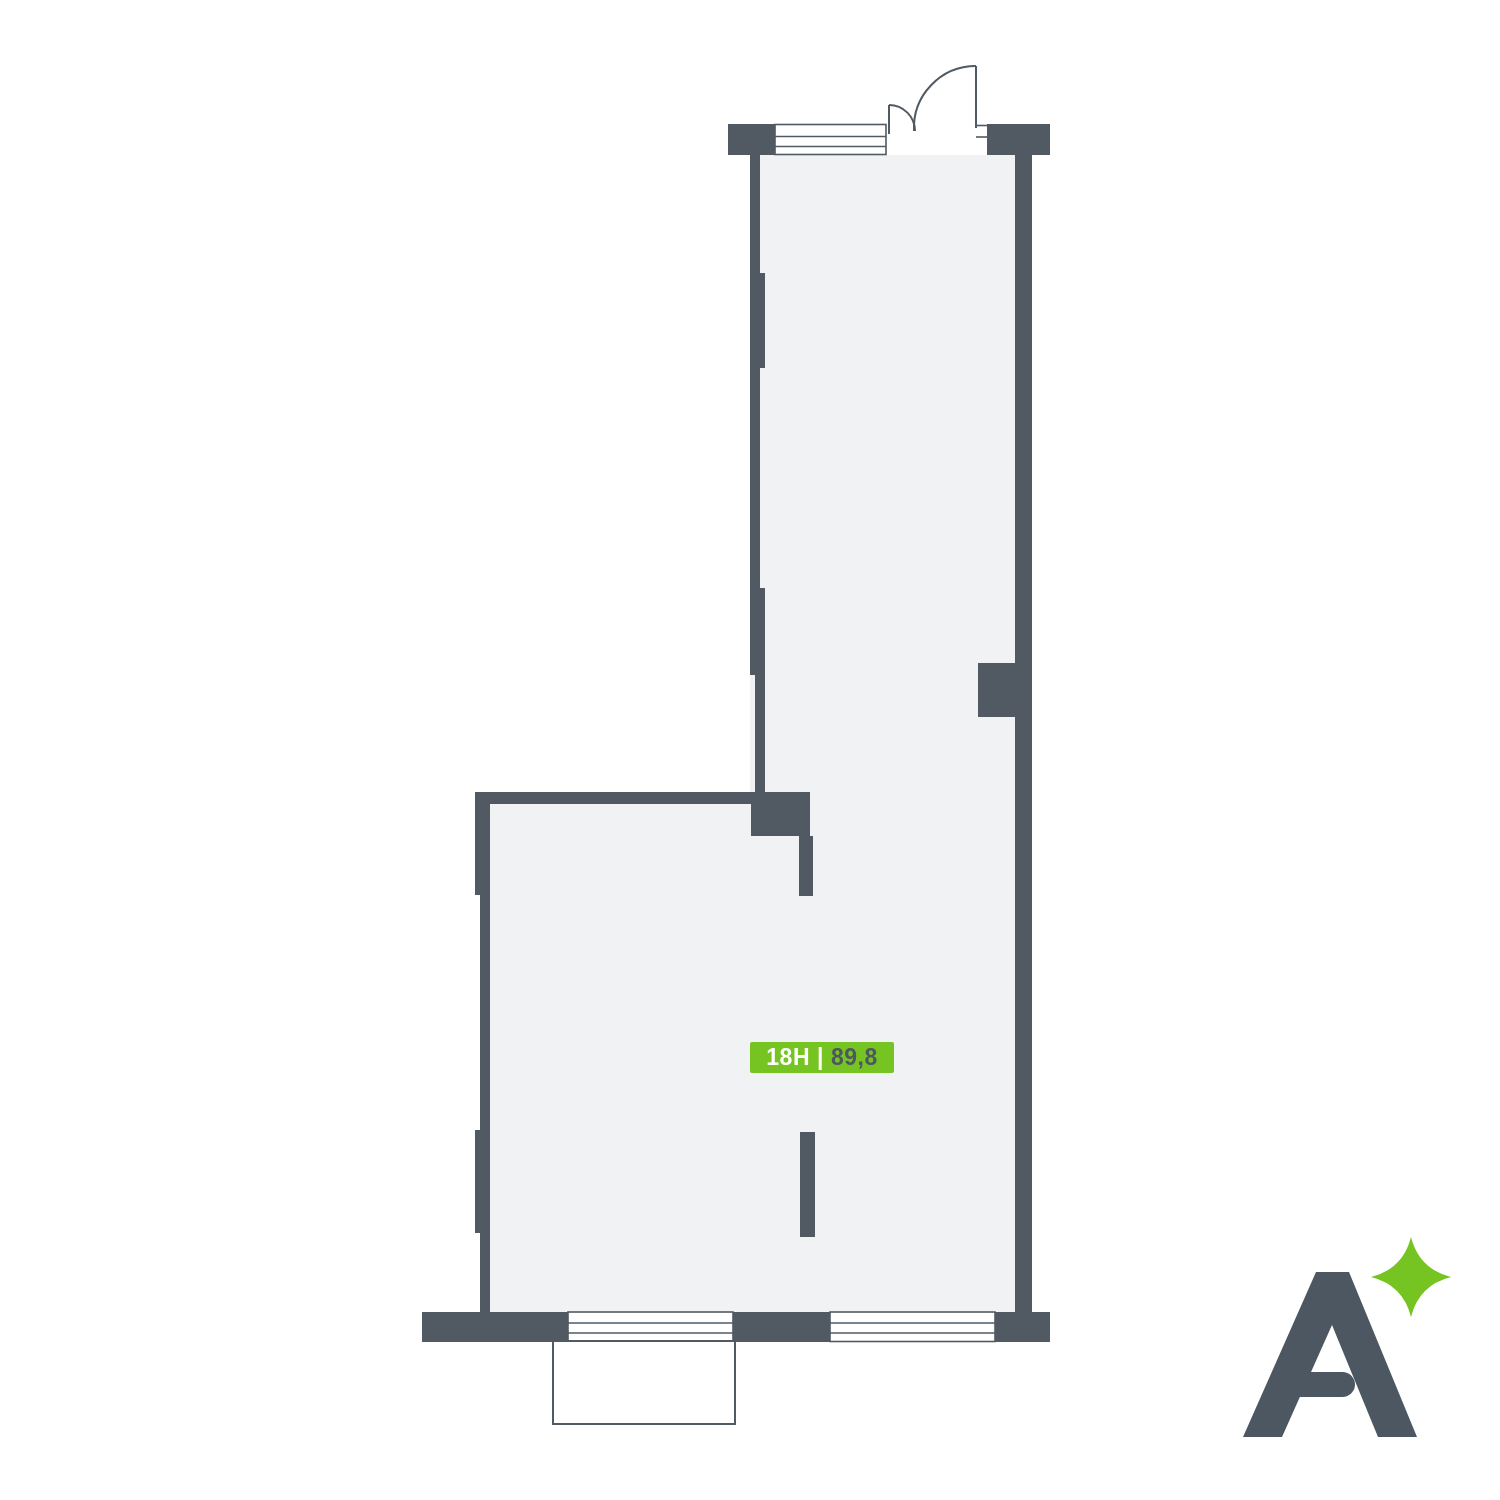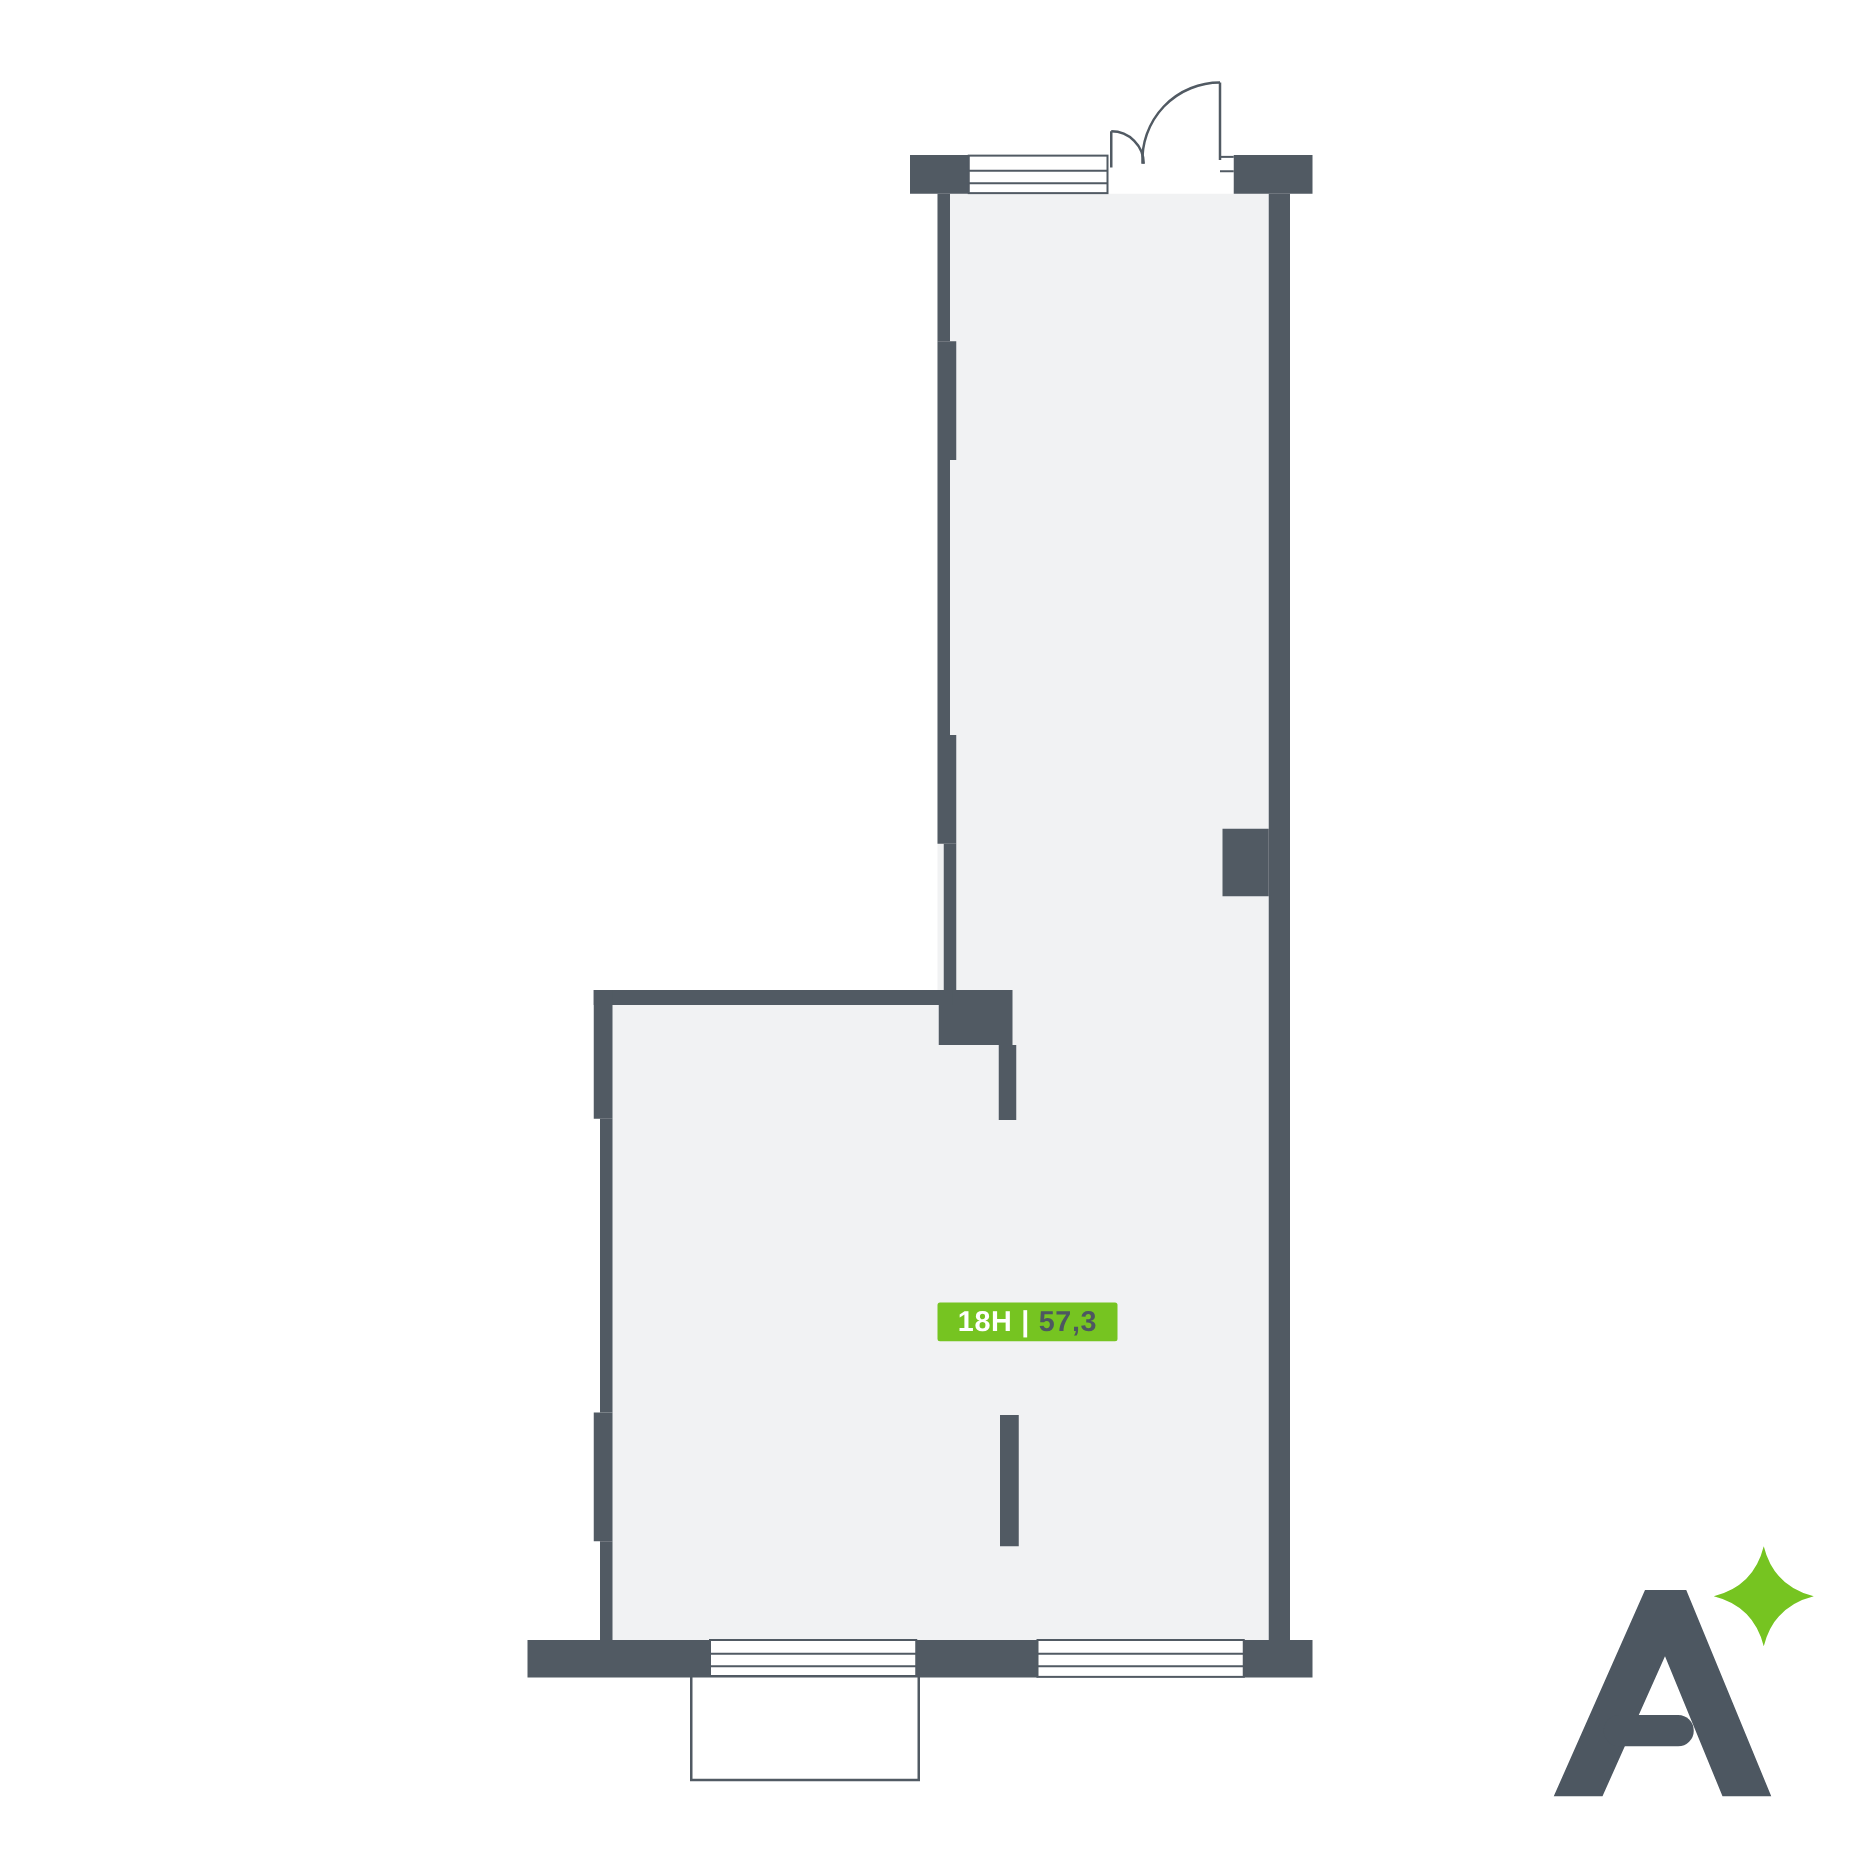--- a/index.html
+++ b/index.html
@@ -115,21 +115,21 @@
       <line class="win-line" x1="976" y1="125.5" x2="987" y2="125.5"></line>
       <line class="win-line" x1="976" y1="137" x2="987" y2="137"></line>
     </g>
 
     <rect class="balcony-box" x="553" y="1341" width="182" height="83"></rect>
   </svg>
 
   <div class="badge">
     <span class="uid">18H</span>
     <span class="sep">|</span>
-    <span class="area">57,3</span>
+    <span class="area">89,8</span>
   </div>
 
   <div class="logo">
     <svg viewBox="1235 1232 225 210" xmlns="http://www.w3.org/2000/svg">
       <polygon class="logo-letter" points="1316,1272 1349,1272 1417,1437 1378,1437 1332,1325 1282,1437 1243,1437"></polygon>
       <rect class="logo-letter" x="1283" y="1372" width="72" height="25" rx="12.5"></rect>
       <path class="logo-star" d="M 1411 1237 Q 1419 1269 1451 1277 Q 1419 1285 1411 1317 Q 1403 1285 1371 1277 Q 1403 1269 1411 1237 Z"></path>
     </svg>
     <span class="sr-only">A</span>
   </div>

